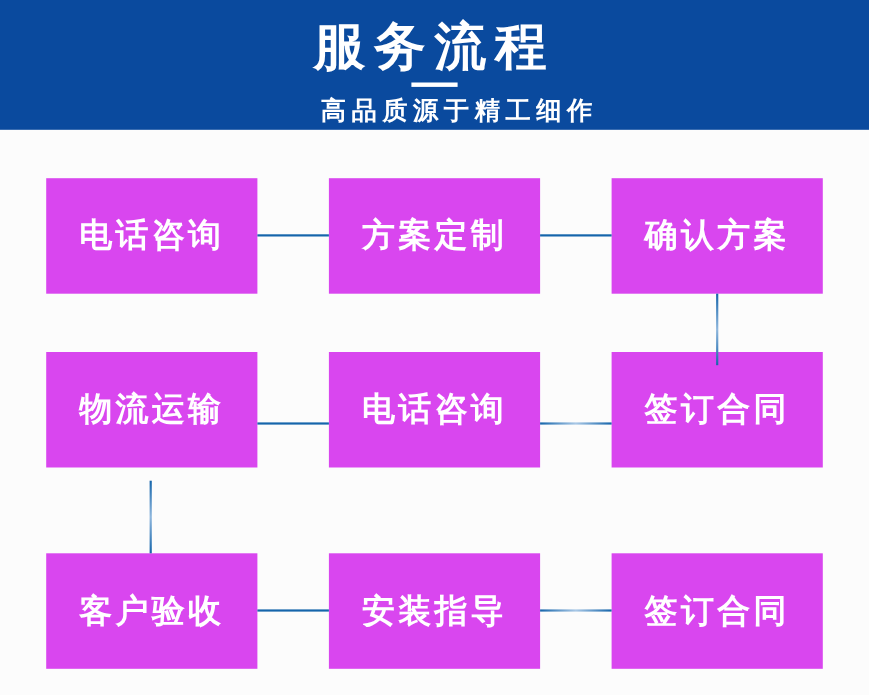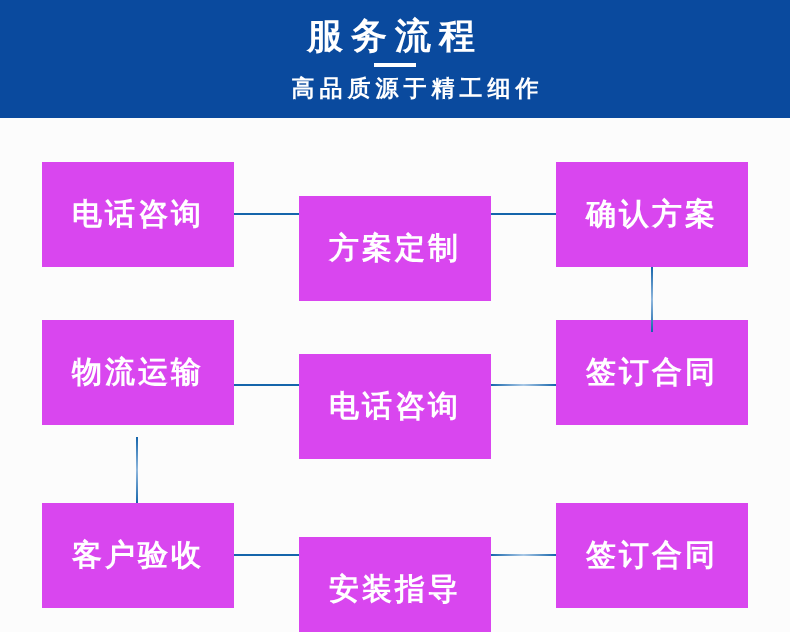--- a/index.html
+++ b/index.html
@@ -15,21 +15,21 @@
   
   .banner {
     position: absolute; left: 0; top: 0;
     width: 790px; height: 118px;
     background: #0a4a9e;
     color: #ffffff;
     text-align: center;
   }
   .title {
     padding-top: 16px;
-    font-size: 36px;
+    font-size: 47px;
     font-weight: bold;
     letter-spacing: 8px;
     line-height: 1.1;
   }
   .divider {
     width: 42px; height: 4px;
     background: #ffffff;
     margin: 7px auto 6px auto;
   }
   .subtitle {
@@ -46,21 +46,21 @@
     background: #d946ef;
     color: #ffffff;
     display: flex;
     align-items: center;
     justify-content: center;
     font-size: 30px;
     font-weight: bold;
     letter-spacing: 3px;
   }
   .c1 { left: 42px; }
-  .c2 { left: 299px; margin-top: 34px; }
+  .c2 { left: 299px; }
   .c3 { left: 556px; text-align: center; }
   .r1 { top: 162px; }
   .r2 { top: 320px; }
   .r3 { top: 503px; }
 
   
   .conn { position: absolute; background: #1565ab; }
   .conn.h { height: 2px; }
   .conn.v { width: 2px; }
   .conn.h.lite { background: linear-gradient(to right, #1565ab, #a9c8e6 50%, #1565ab); }

